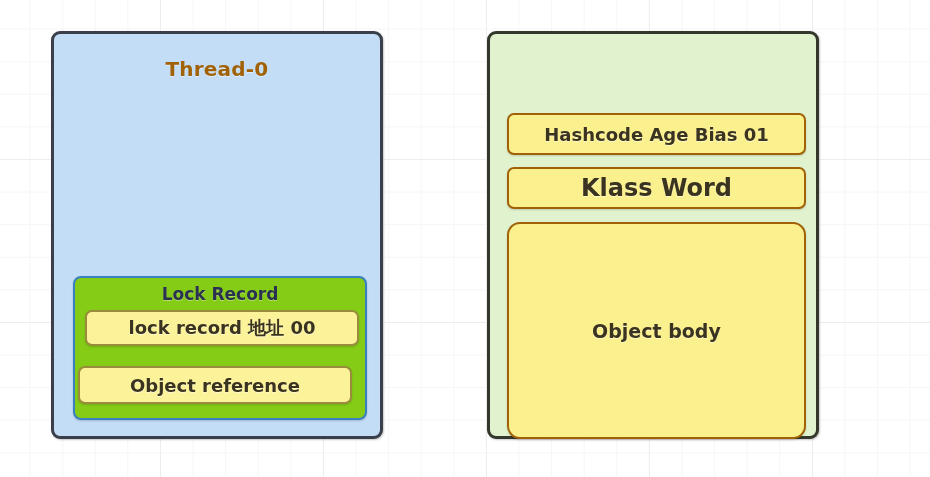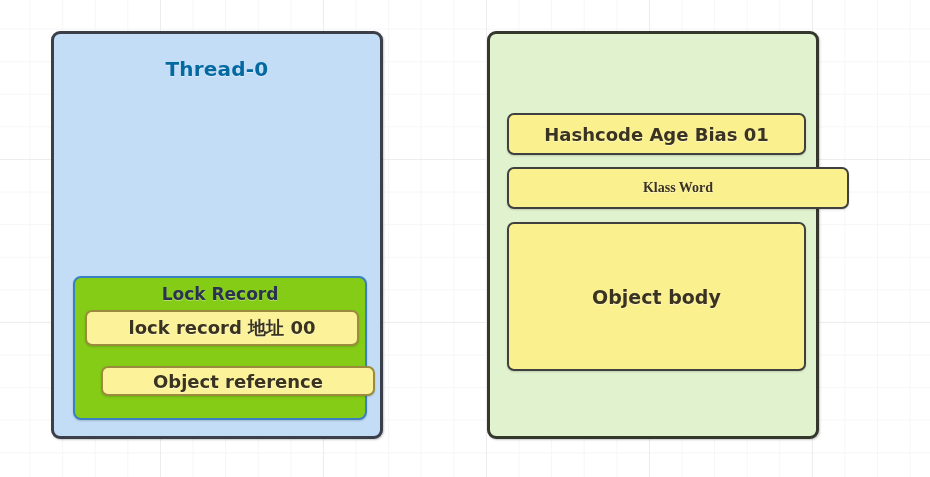--- a/index.html
+++ b/index.html
@@ -42,21 +42,21 @@
     box-shadow: 1px 1px 2px rgba(0,0,0,0.22);
   }
   .panel-title {
     position: absolute;
     left: 0;
     right: 0;
     text-align: center;
     font-weight: bold;
     font-size: 20px;
     letter-spacing: 0.2px;
-    color: #0369a1;
+    color: #a16207;
     text-shadow: 0 1px 0 rgba(255,255,255,0.45);
   }
 
   #thread-panel {
     left: 51px;
     top: 31px;
     width: 332px;
     height: 408px;
     background: #c3ddf7;
     border-color: #3a3f4a;
@@ -95,56 +95,56 @@
     font-size: 17px;
     color: #2a3250;
     text-shadow: 0 1px 0 rgba(255,255,255,0.35);
   }
 
   
   .cell {
     position: absolute;
     box-sizing: border-box;
     background: #fbf08e;
-    border: 2px solid #404040;
+    border: 2px solid #a16207;
     border-radius: 7px;
     display: flex;
     align-items: center;
     justify-content: center;
     font-weight: bold;
     color: #3a3320;
     text-shadow: 0 1px 0 rgba(255,255,255,0.5);
     box-shadow: 0 1px 2px rgba(0,0,0,0.16);
   }
 
   #cell-lock-record-addr {
     left: 10px;  top: 32px;  width: 274px; height: 36px;
     font-size: 18px;
     background: #fcf29a;
     border-color: #9a8b3d;
   }
   #cell-object-reference {
-    left: 26px;  top: 88px;  width: 274px; height: 30px;
+    left: 3px;  top: 88px;  width: 274px; height: 38px;
     font-size: 18px;
     background: #fcf29a;
     border-color: #9a8b3d;
   }
 
   #cell-mark-word {
     left: 17px;  top: 79px;  width: 299px; height: 42px;
     font-size: 18px;
   }
   #cell-klass-word {
-    left: 17px;  top: 133px; width: 342px; height: 42px;
-    font-size: 14px;
-    font-family: Liberation Serif, serif;
+    left: 17px;  top: 133px; width: 299px; height: 42px;
+    font-size: 24px;
   }
   #cell-object-body {
-    left: 17px;  top: 188px; width: 299px; height: 149px;
+    left: 17px;  top: 188px; width: 299px; height: 217px;
     font-size: 19px;
+    border-radius: 13px;
   }
 </style>
 </head>
 <body>
 
 <div id="canvas">
 
   <div class="panel" id="thread-panel">
     <div class="panel-title">Thread-0</div>
 

